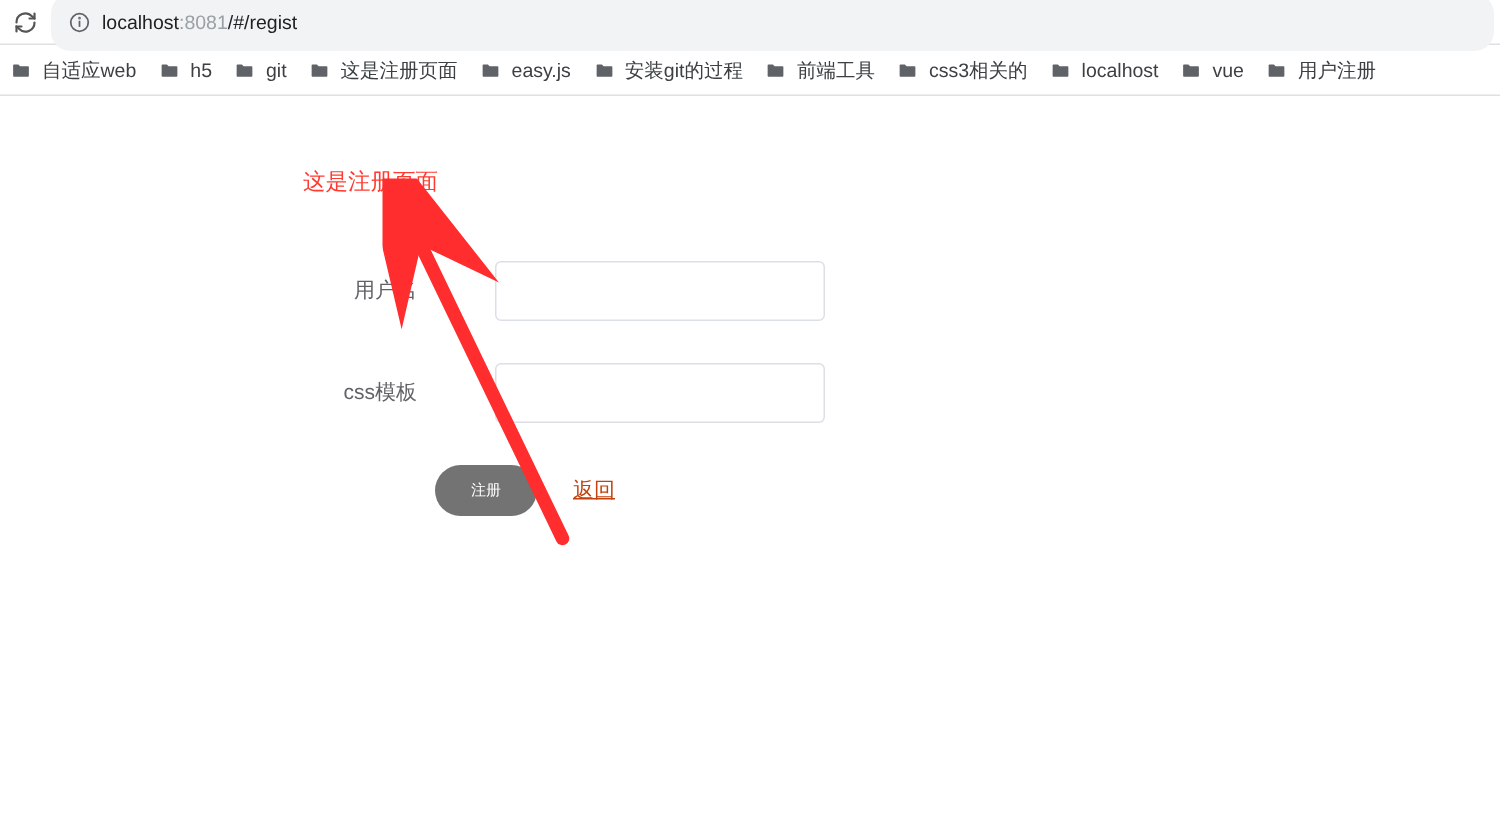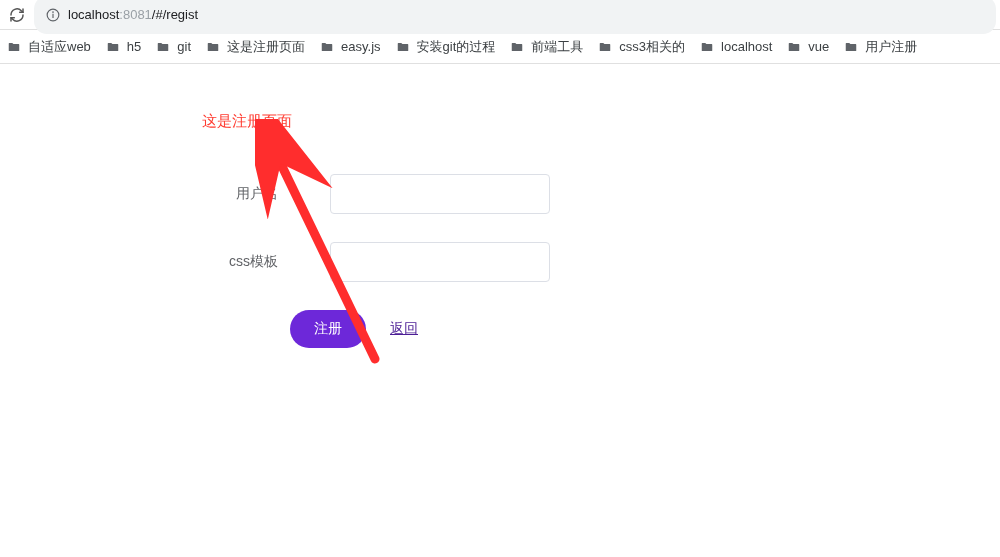--- a/index.html
+++ b/index.html
@@ -25,22 +25,22 @@
     .annotation { position: absolute; left: 202px; top: 48px; color: #ff3b30; font-size: 15px; font-weight: 500; }
     .arrow { position: absolute; left: 255px; top: 55px; pointer-events: none; }
 
     .form-wrap { width: 640px; margin: 0 auto; padding-top: 90px; }
     .form-title { text-align: center; font-size: 22px; font-weight: 600; color: #303133; margin-bottom: 38px; }
     .form-item { display: flex; align-items: center; margin-bottom: 28px; gap: 40px; }
     .form-label { width: 110px; text-align: right; padding-right: 12px; font-size: 14px; color: #606266; }
     .form-input { width: 220px; height: 40px; border: 1px solid #dcdfe6; border-radius: 4px; padding: 0 12px; font-size: 14px; color: #606266; outline: none; }
     .form-hint { margin-left: 14px; font-size: 14px; color: #303133; }
     .form-actions { display: flex; align-items: center; margin-left: 110px; gap: 24px; }
-    .btn-primary { background: #6d28d9; color: #fff; border: none; border-radius: 20px; padding: 10px 24px; font-size: 14px; font-weight: 500; cursor: pointer; }
-    .link-back { color: #4c1d95; font-size: 14px; text-decoration: underline; cursor: pointer; }
+    .btn-primary { background: #737373; color: #fff; border: none; border-radius: 20px; padding: 10px 24px; font-size: 10px; font-weight: 500; cursor: pointer; }
+    .link-back { color: #c2410c; font-size: 14px; text-decoration: underline; cursor: pointer; }
   </style>
 </head>
 <body>
 
 <div class="browser-toolbar">
   <div class="nav-btn">
     <svg class="reload-icon" viewBox="0 0 24 24" fill="none" stroke="currentColor" stroke-width="2.2" stroke-linecap="round">
       <path d="M3 12a9 9 0 0 1 15.5-6.3L21 8"></path>
       <path d="M21 3v5h-5"></path>
       <path d="M21 12a9 9 0 0 1-15.5 6.3L3 16"></path>

